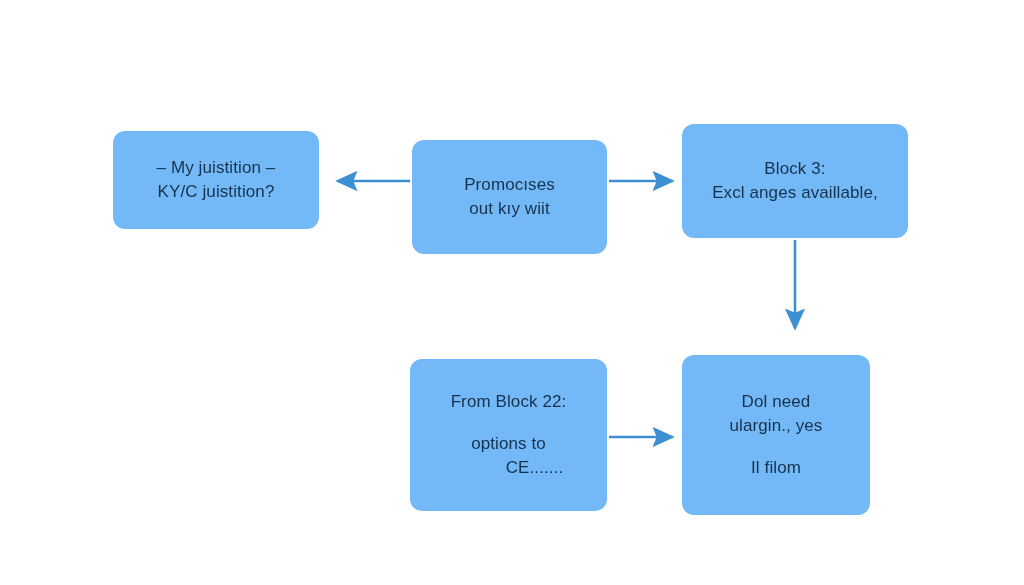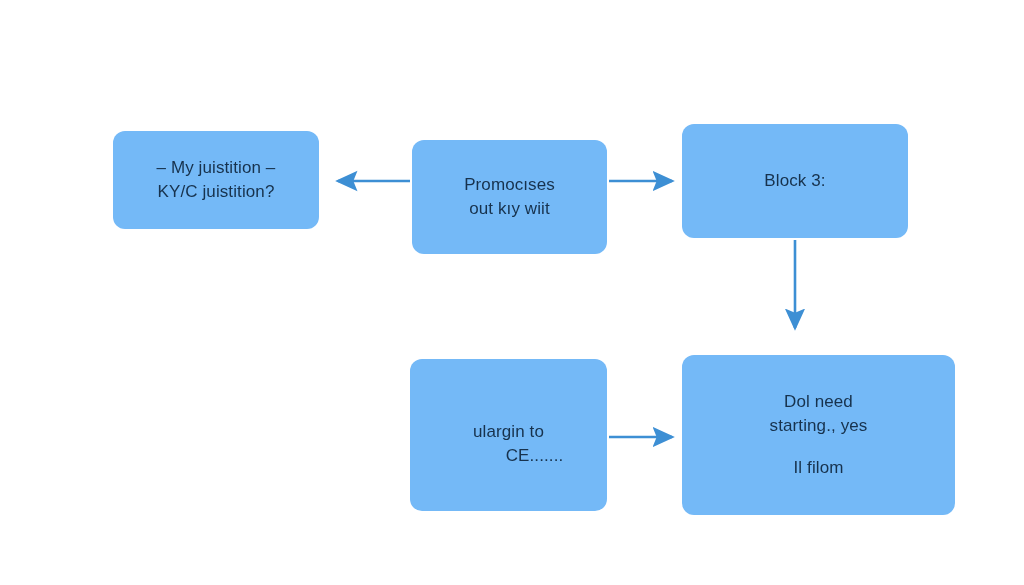--- a/index.html
+++ b/index.html
@@ -50,21 +50,21 @@
   #node-promo {
     left: 412px; top: 124px; width: 195px; height: 114px; margin-top: 16px;
   }
   #node-block3 {
     left: 682px; top: 124px; width: 226px; height: 114px;
   }
   #node-from-block22 {
     left: 410px; top: 359px; width: 197px; height: 152px;
   }
   #node-do-i-need {
-    left: 682px; top: 355px; width: 273px; height: 160px;
+    left: 682px; top: 355px; width: 188px; height: 160px;
   }
 
   svg.arrows {
     position: absolute;
     left: 0;
     top: 0;
     width: 1024px;
     height: 585px;
     pointer-events: none;
   }
@@ -106,28 +106,30 @@
     <span class="line">KY/C juistition?</span>
   </div>
 
   <div class="node" id="node-promo">
     <span class="line">Promocıses</span>
     <span class="line">out kıy wiit</span>
   </div>
 
   <div class="node" id="node-block3">
     <span class="line">Block 3:</span>
+    <span class="line">Excl anges availlable,</span>
   </div>
 
   <div class="node" id="node-from-block22">
+    <span class="line">From Block 22:</span>
     <span class="line spacer"></span>
-    <span class="line">ulargin to</span>
+    <span class="line">options to</span>
     <span class="line indent">CE.......</span>
   </div>
 
   <div class="node" id="node-do-i-need">
     <span class="line">Dol need</span>
-    <span class="line">starting., yes</span>
+    <span class="line">ulargin., yes</span>
     <span class="line spacer"></span>
     <span class="line">Il filom</span>
   </div>
 
 </div>
 
 </body></html>

